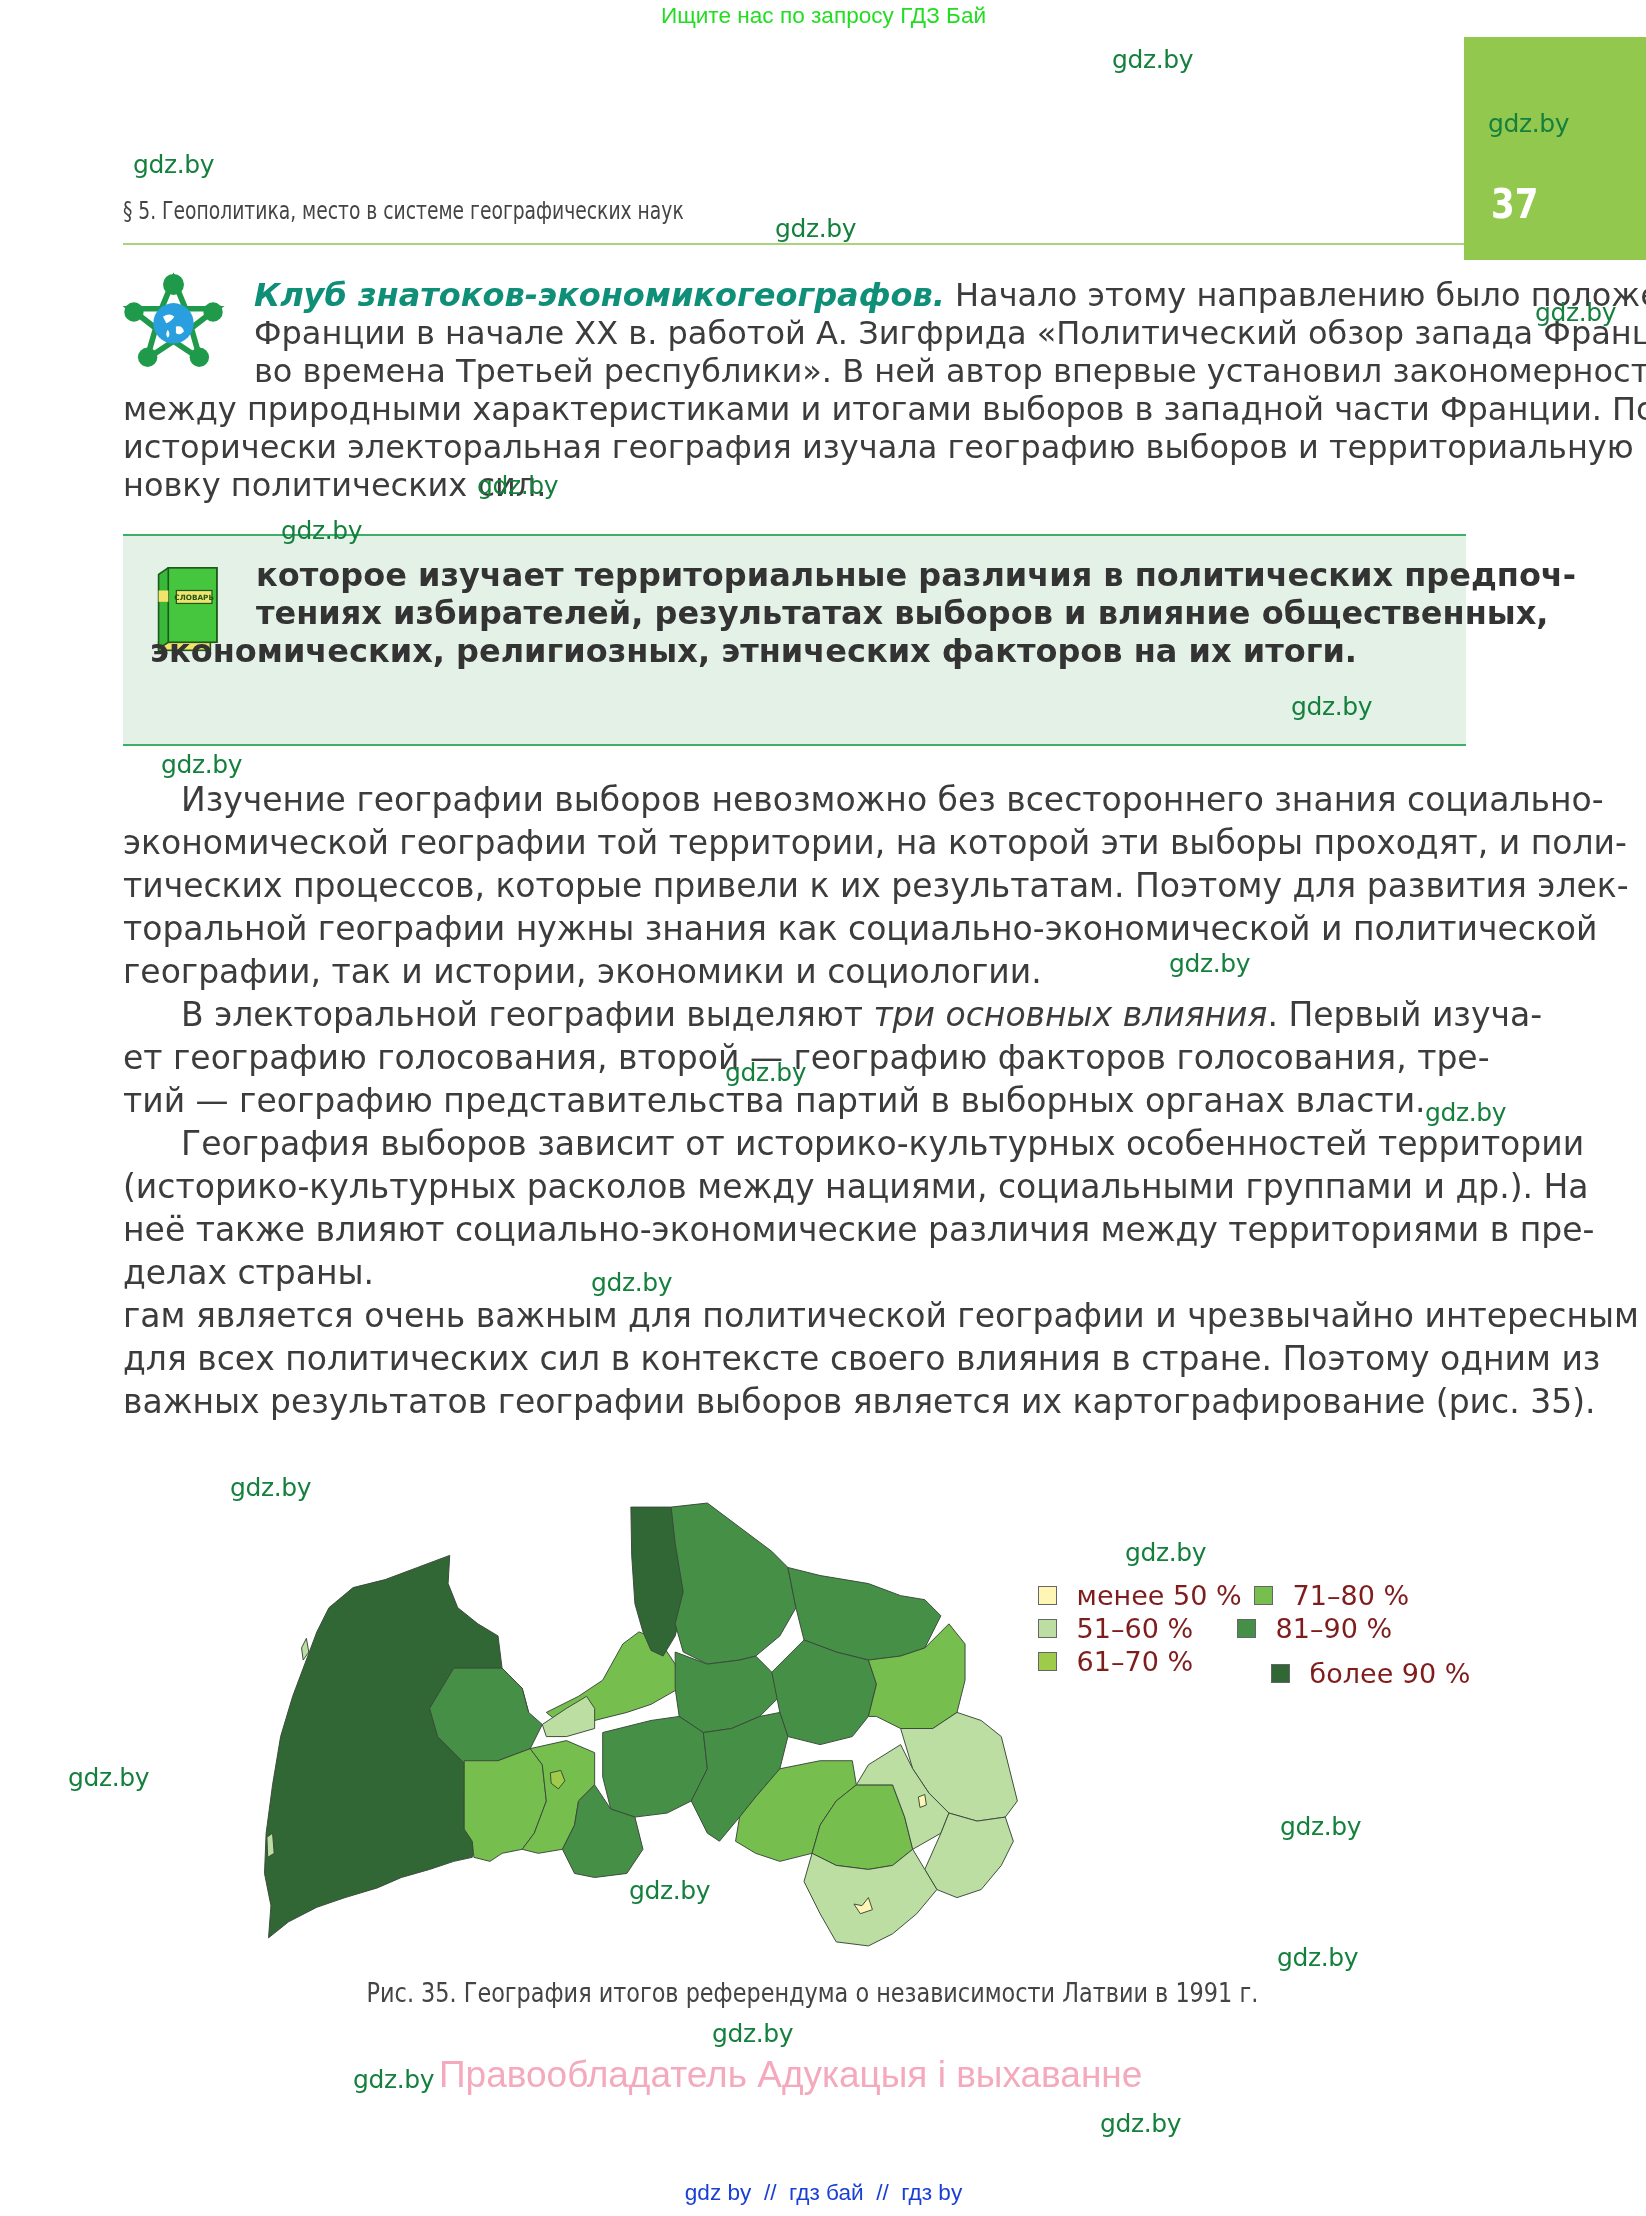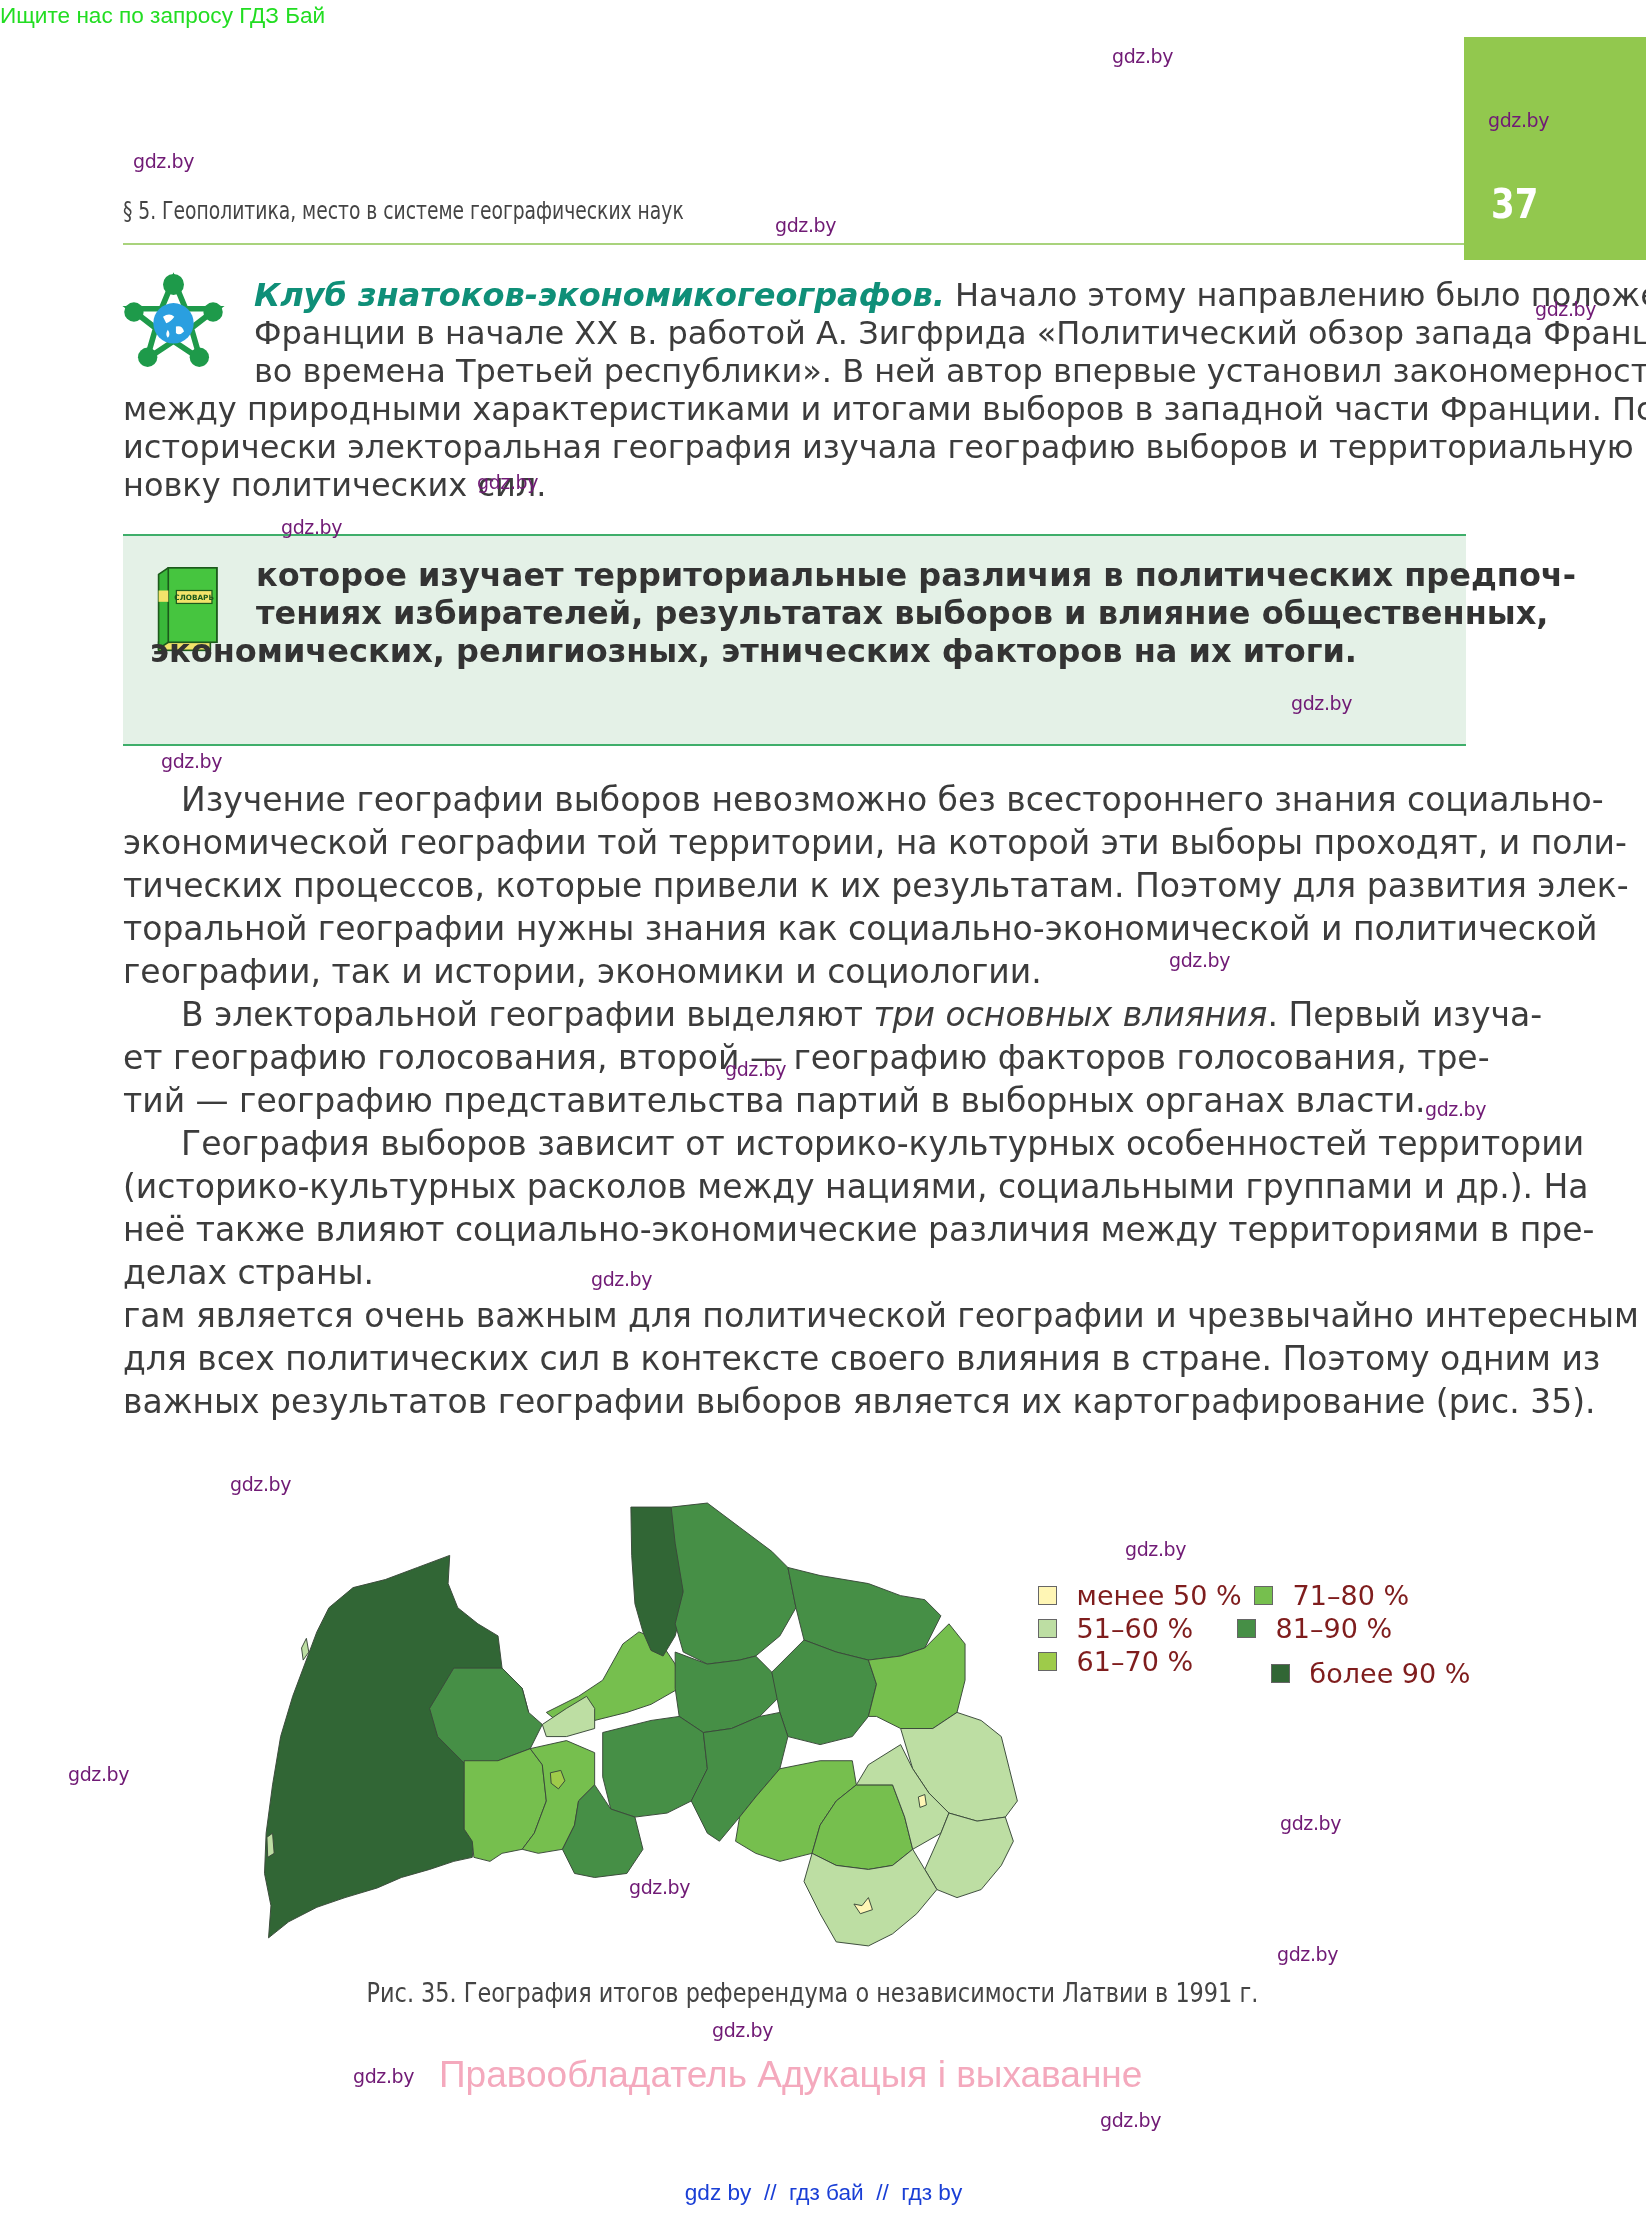--- a/index.html
+++ b/index.html
@@ -1,20 +1,20 @@
 <!DOCTYPE html>
 <html style="font-size:13px"><head>
 <meta charset="utf-8">
 <style>
   html, body { margin:0; padding:0; }
   body { width:1647px; height:2216px; position:relative; background:#ffffff; overflow:hidden;
          font-family:"DejaVu Sans", "Liberation Sans", sans-serif; color:#3a3a3a; }
   .abs { position:absolute; }
-  .wm { position:absolute; font-family:"DejaVu Sans", sans-serif; font-size:19px; color:#701a75; letter-spacing:-0.4px; white-space:nowrap; }
-  #top-banner { left:0; width:1647px; top:3.2px; text-align:left; font-family:"Liberation Sans", sans-serif; font-size:22.6px; color:#22dd22; }
+  .wm { position:absolute; font-family:"DejaVu Sans", sans-serif; font-size:25px; color:#15803d; letter-spacing:-0.4px; white-space:nowrap; }
+  #top-banner { left:0; width:1647px; top:3.2px; text-align:center; font-family:"Liberation Sans", sans-serif; font-size:22.6px; color:#22dd22; }
   #page-tab { left:1464px; top:37px; width:183px; height:223px; background:#92c84e; }
   #page-number { left:1491px; top:181px; font-family:"DejaVu Sans", sans-serif; font-weight:bold; font-size:40px; color:#ffffff; transform:scaleX(0.85); transform-origin:left; }
   #running-header { left:123px; top:197px; font-family:"DejaVu Sans", sans-serif; font-size:24px; color:#444; transform:scaleX(0.78); transform-origin:left; white-space:nowrap; }
   #header-rule { left:123px; top:243px; width:1341px; height:2.4px; background:#a9d37c; }
 
   .text-block { position:absolute; left:123px; width:1343px; font-size:32px; line-height:38px; color:#3c3c3c; text-align:justify; }
   .line { display:block; white-space:nowrap; text-align:justify; text-align-last:justify; height:38px; overflow:visible; }
   .line.last { text-align-last:left; }
 
   #club-icon { left:121px; top:270px; width:105px; height:105px; }

